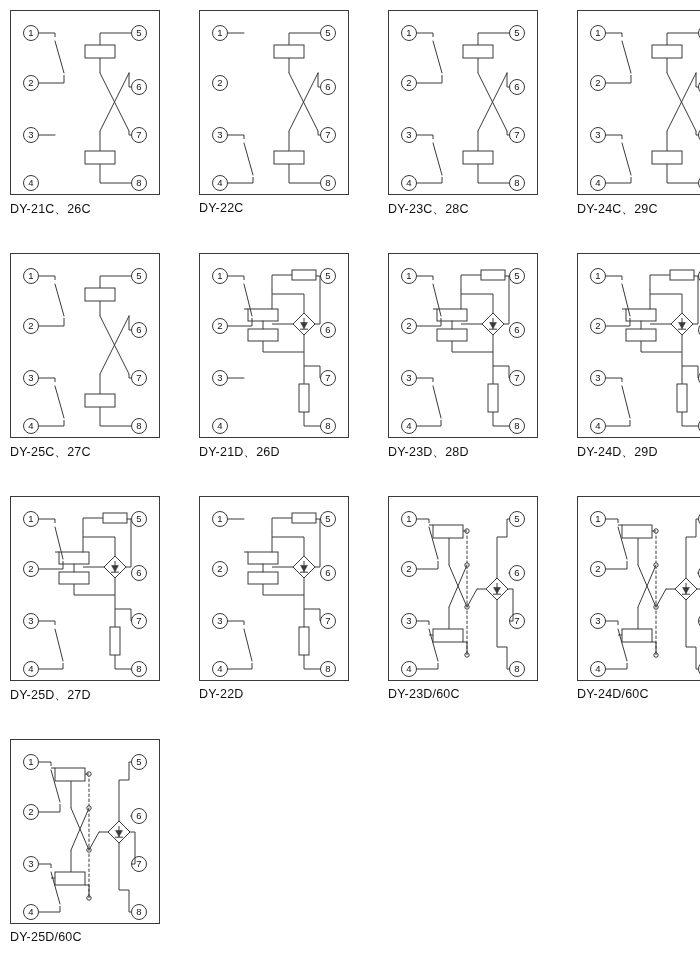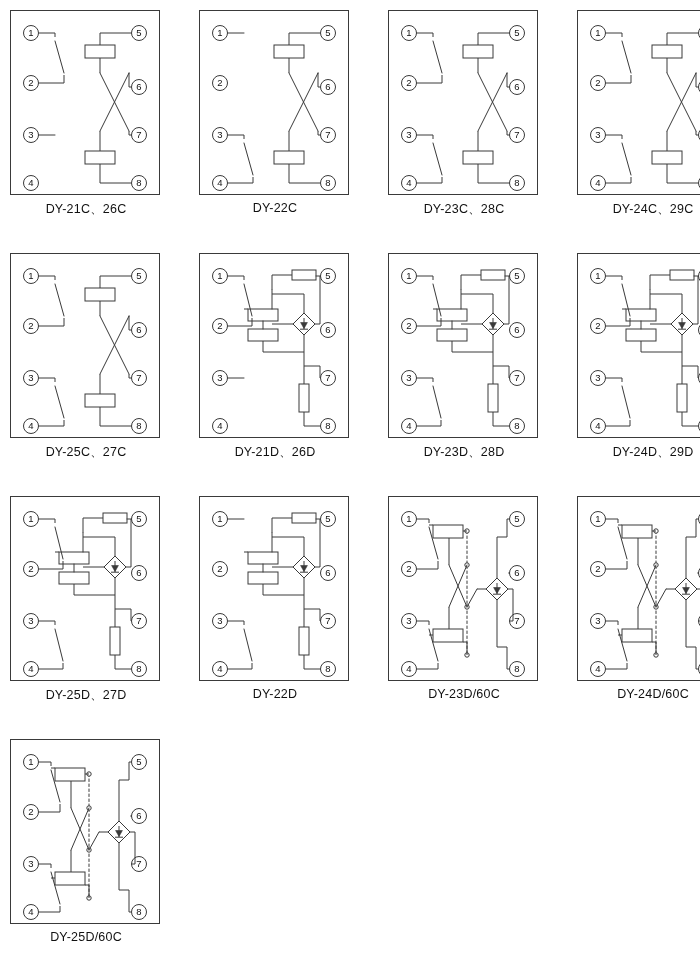--- a/index.html
+++ b/index.html
@@ -27,21 +27,20 @@
   .diagram-box {
     position: relative;
     width: 150px;
     height: 185px;
     border: 1px solid #3a3a3a;
     background: #ffffff;
     box-sizing: border-box;
   }
   .caption {
     width: 152px;
-    text-align: center;
     font-size: 12.5px;
     color: #111111;
     margin-top: 6px;
     letter-spacing: 0.2px;
     white-space: nowrap;
   }
   .diagram-box svg {
     position: absolute;
     left: 0;
     top: 0;

